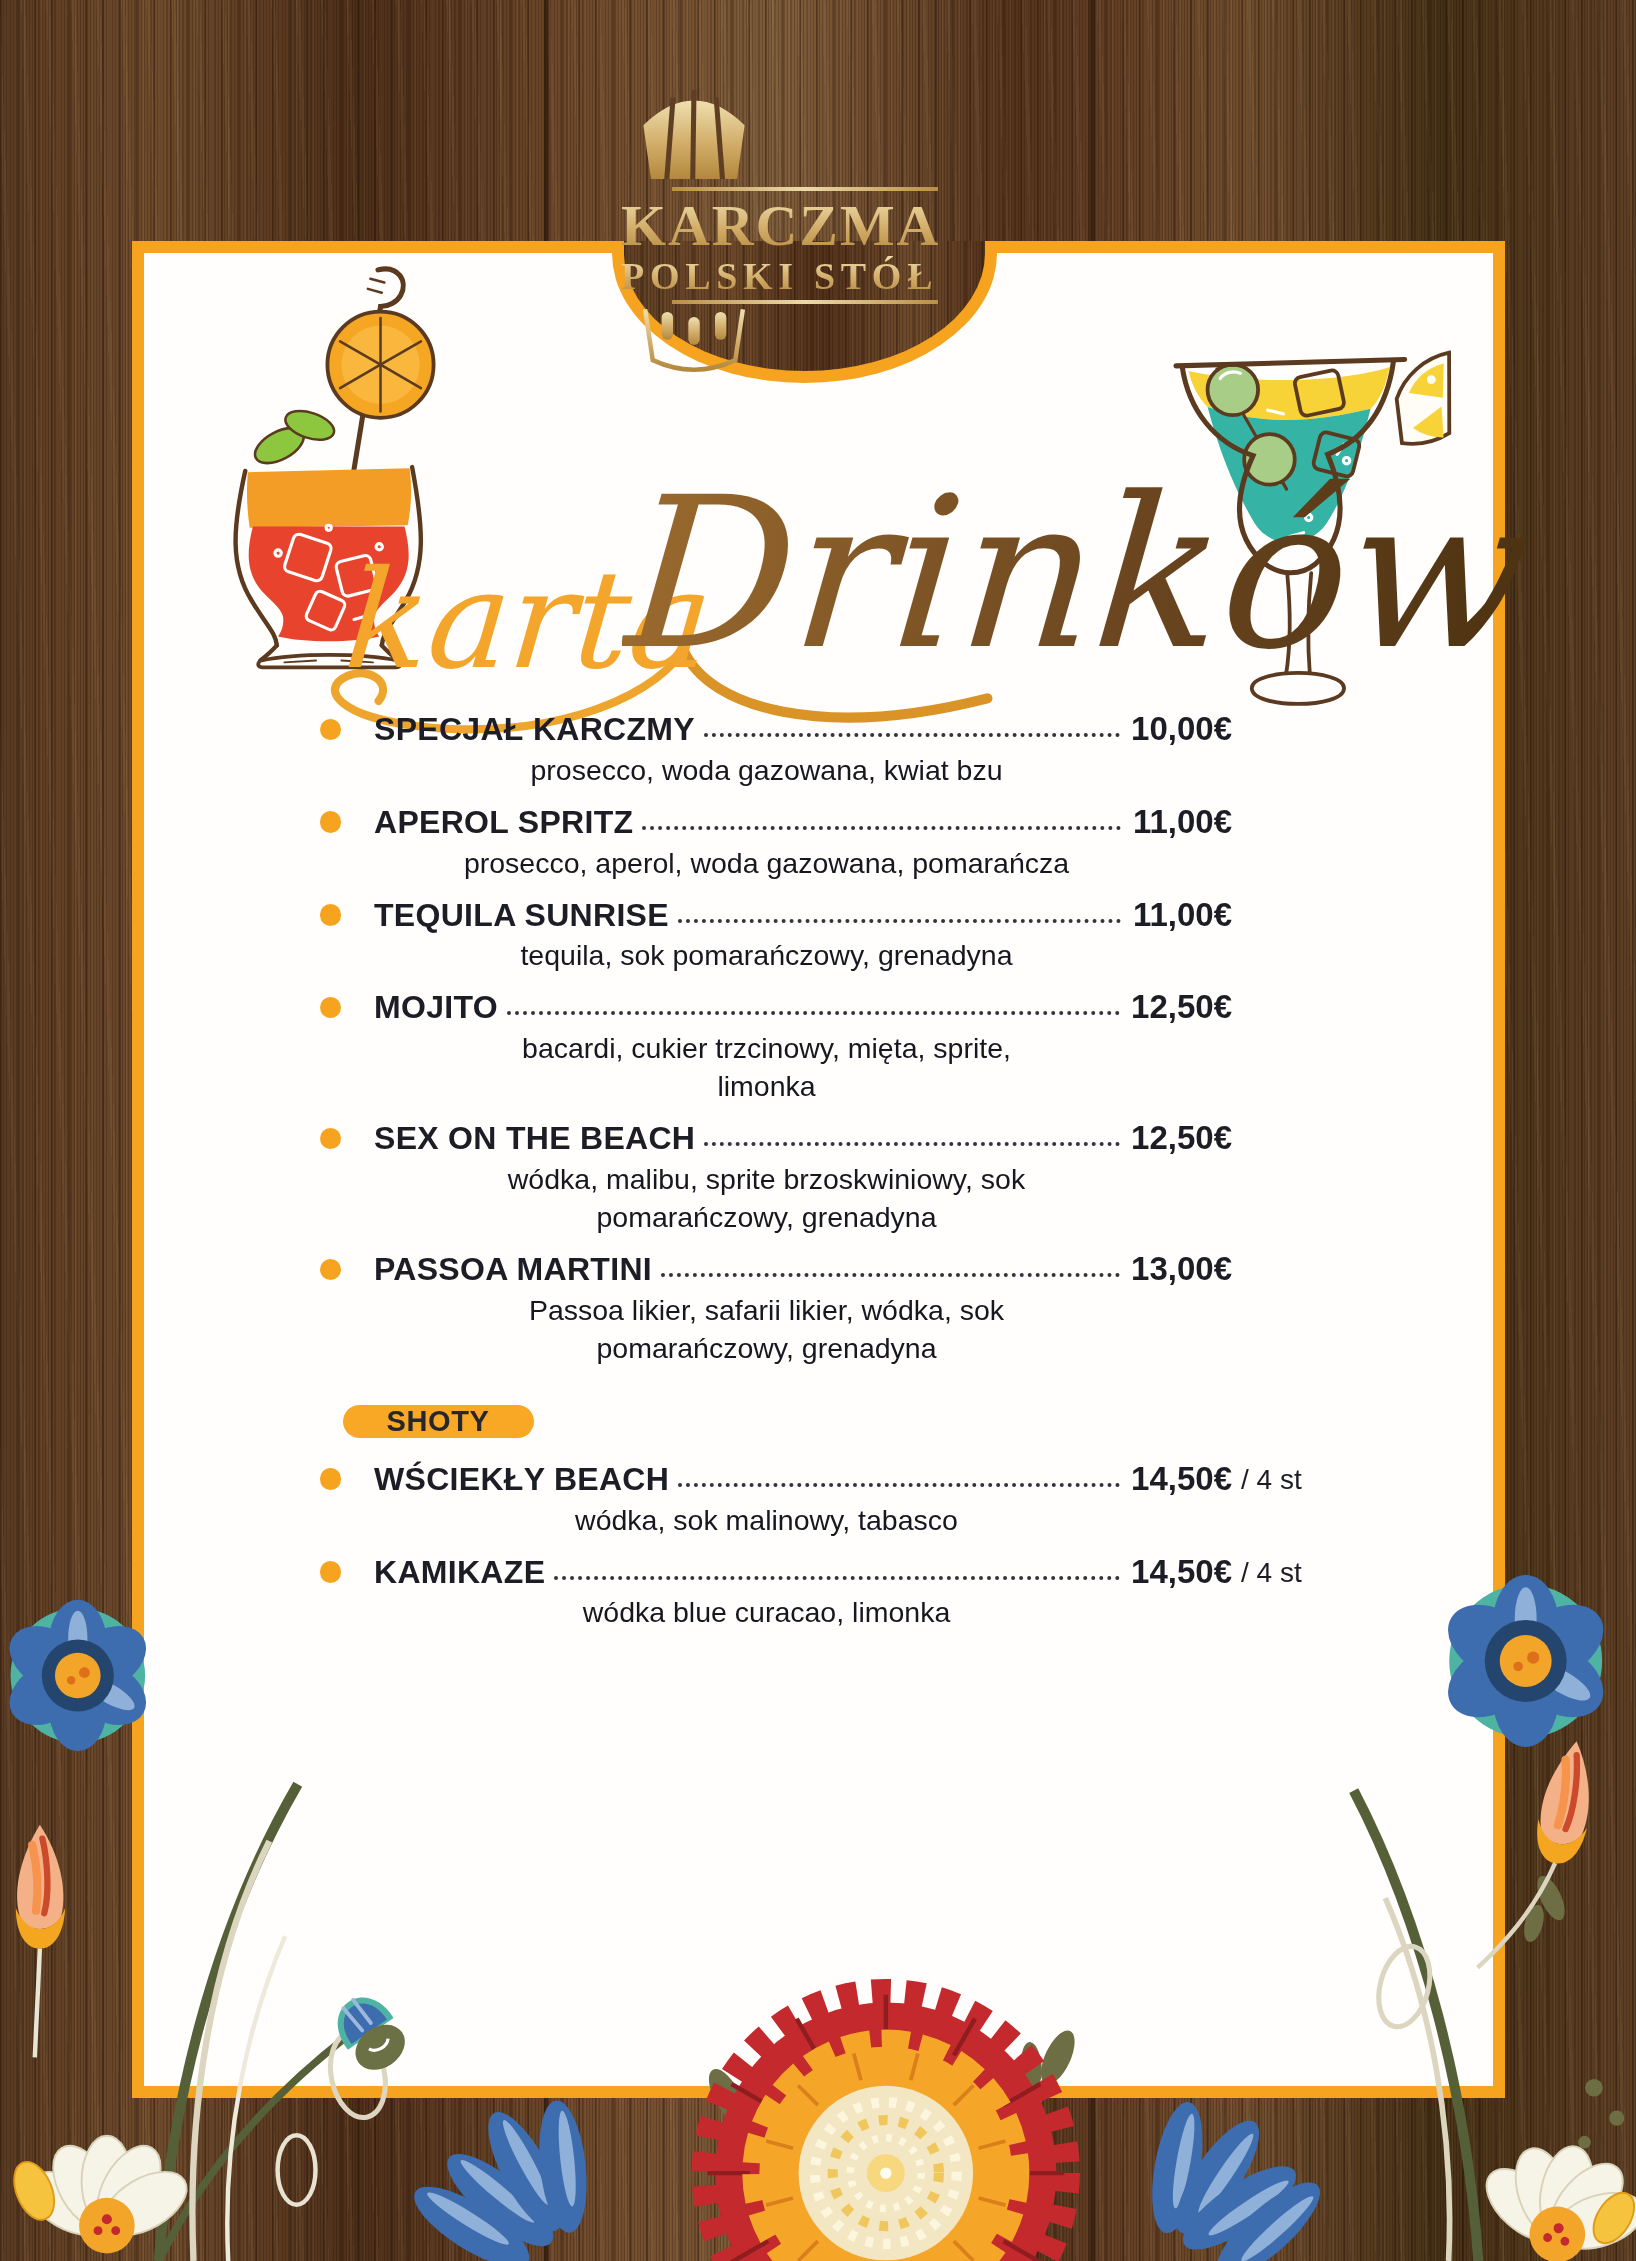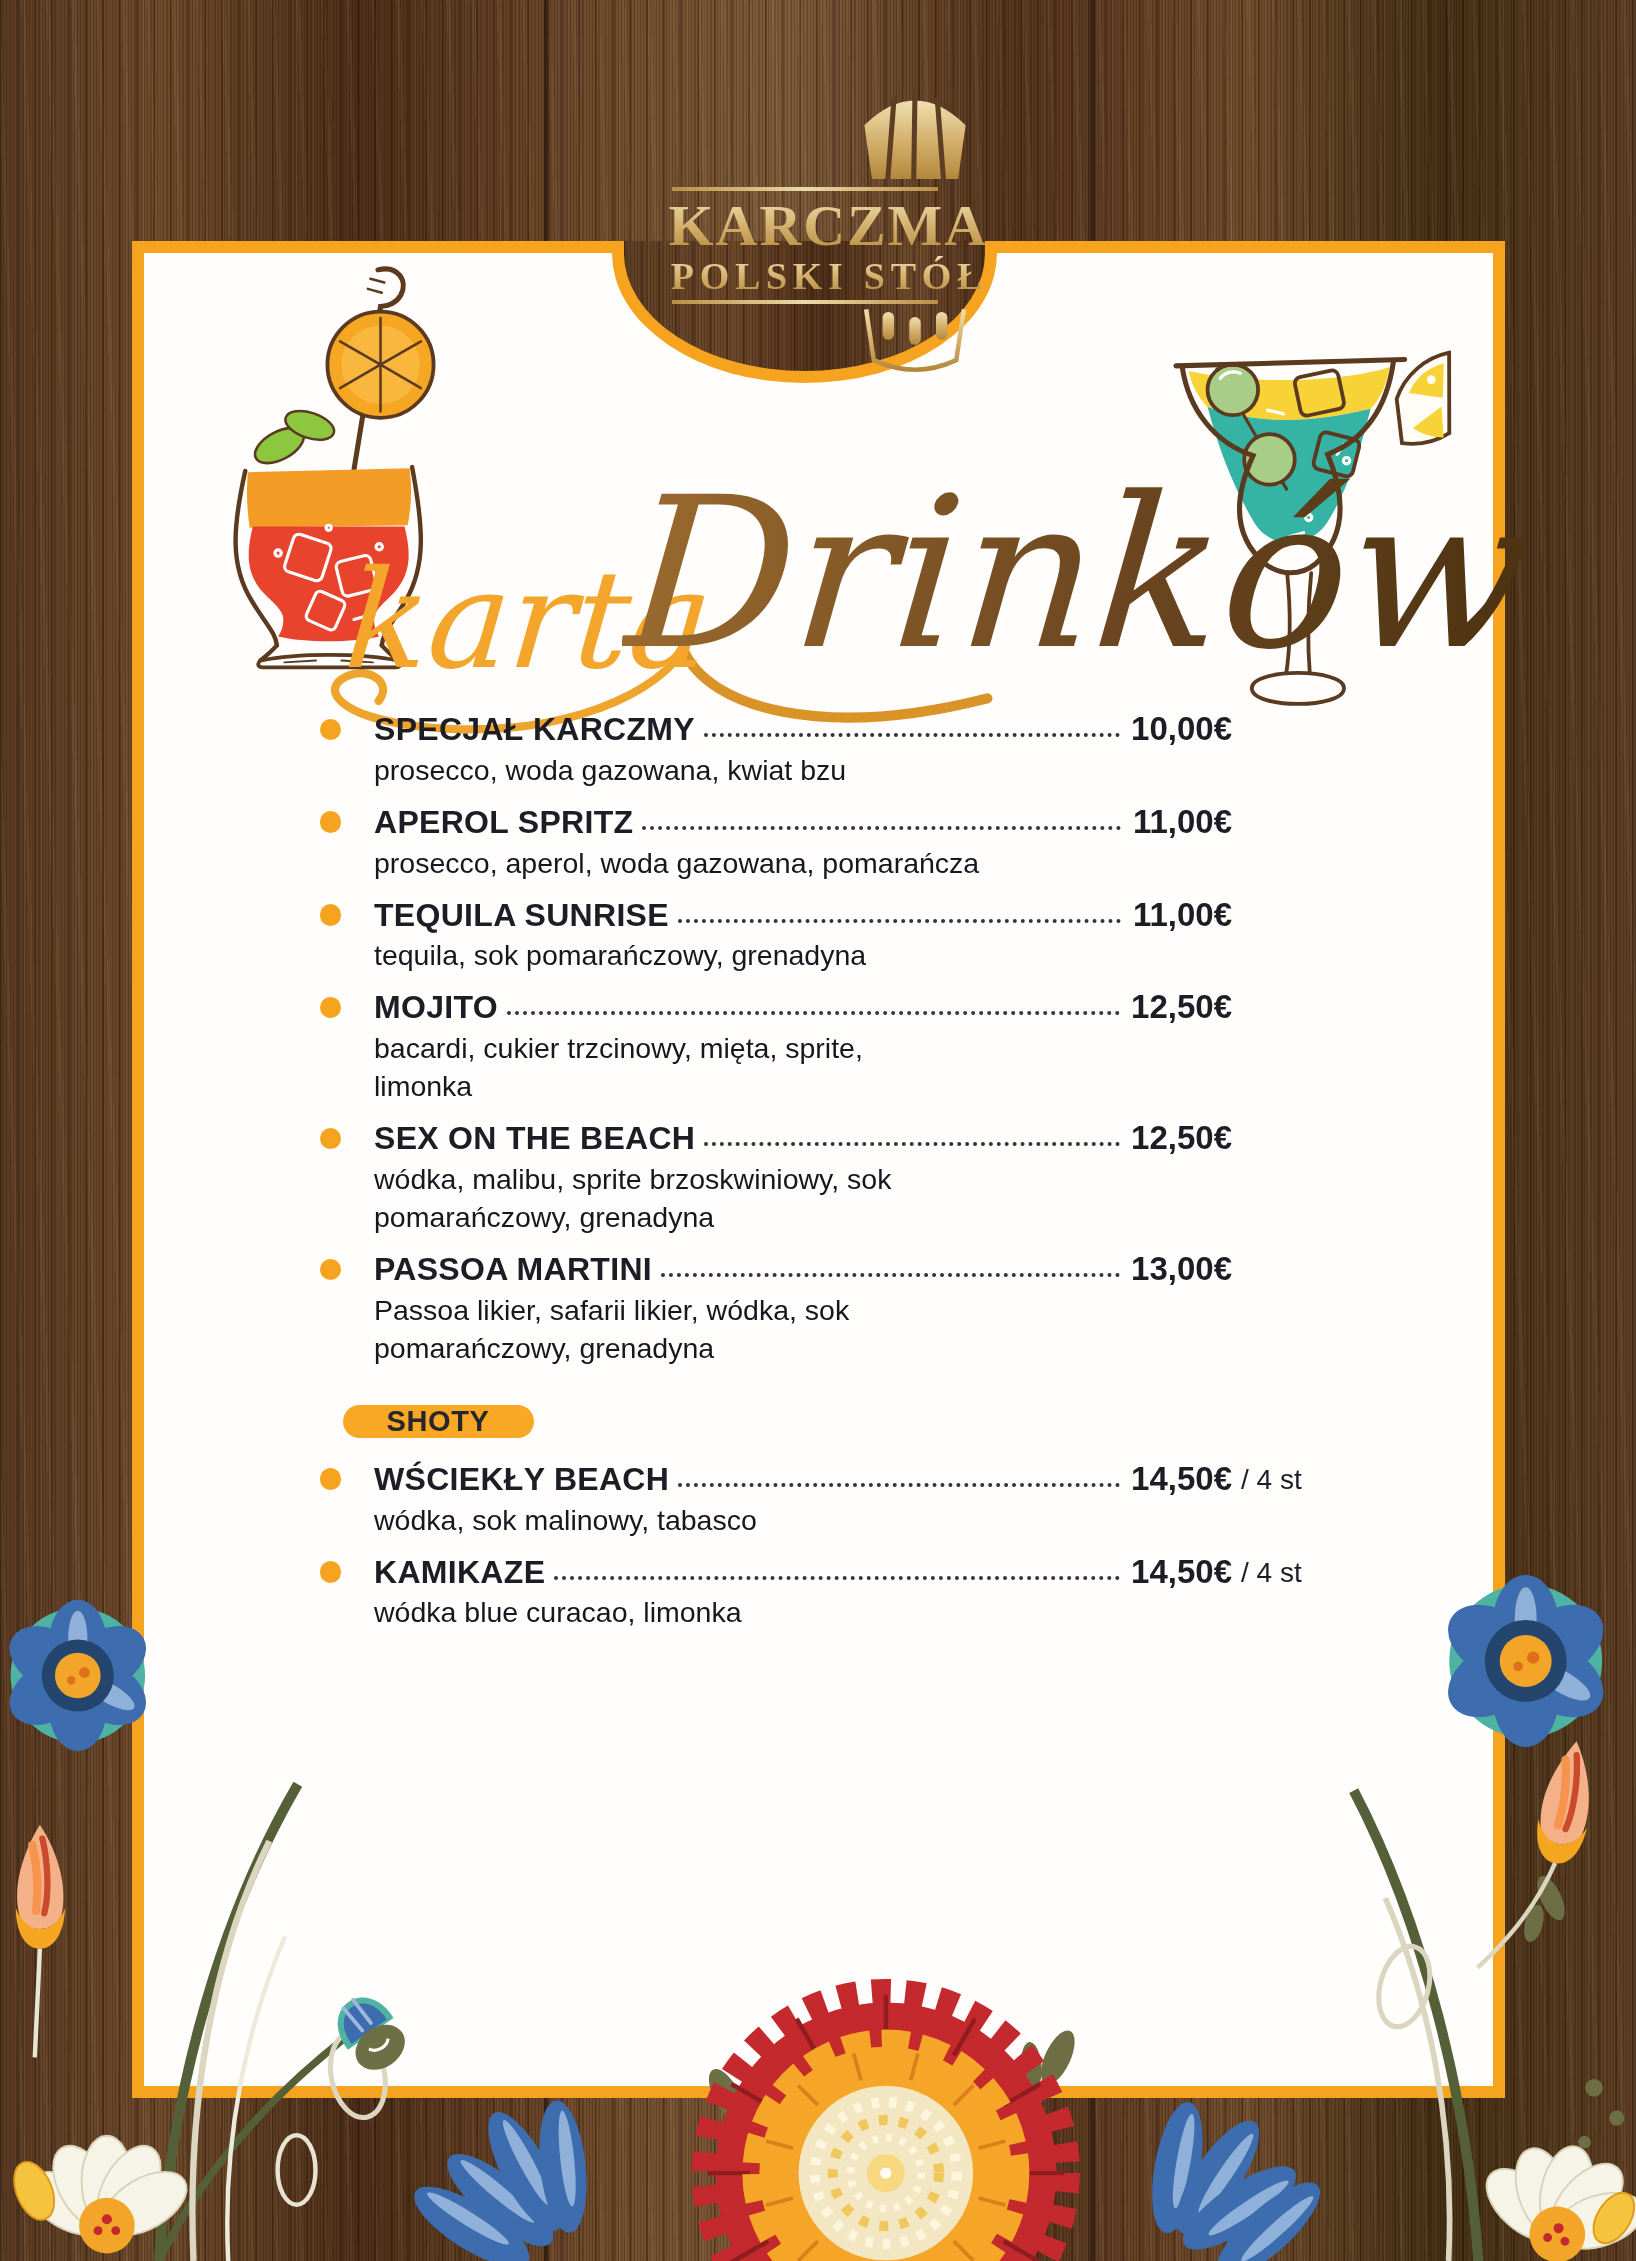--- a/index.html
+++ b/index.html
@@ -22,21 +22,21 @@
     background:#fffefc;border:12.7px solid #f6a41f;z-index:1;}
   .notch{position:absolute;left:612px;top:241px;width:361px;height:130px;z-index:2;
     border-left:12.7px solid #f6a41f;border-right:12.7px solid #f6a41f;border-bottom:12.7px solid #f6a41f;
     border-radius:0 0 193px 193px / 0 0 130px 130px;
     background-color:#63402a;
     background-image:
       repeating-linear-gradient(90deg, rgba(30,15,6,.30) 0 1.9px, rgba(0,0,0,0) 1.9px 7px, rgba(240,210,160,.07) 7px 8.2px, rgba(0,0,0,0) 8.2px 17px),
       repeating-linear-gradient(90deg, rgba(15,8,3,.20) 0 1.3px, rgba(0,0,0,0) 1.3px 3.2px),
       linear-gradient(90deg,#5f3f24 0%,#6c4729 30%,#52311a 55%,#6f4b2c 80%,#56341c 100%);}
   
-  .logo{position:absolute;left:621px;top:81px;width:367px;z-index:5;text-align:right;}
+  .logo{position:absolute;left:621px;top:81px;width:367px;z-index:5;text-align:left;}
   .gold-rule{height:4.4px;width:266px;margin:3.8px auto;
     background:linear-gradient(90deg,#b98f45,#ecd9a8 50%,#b98f45);}
   .brand1{font-family:"Liberation Serif",serif;font-weight:bold;font-size:58px;line-height:61px;
     letter-spacing:1.9px;background:linear-gradient(180deg,#efdfae,#d2ad69 55%,#b3883d);
     -webkit-background-clip:text;background-clip:text;color:transparent;}
   .brand2{font-family:"Liberation Serif",serif;font-weight:bold;font-size:38px;line-height:40px;
     letter-spacing:5.7px;background:linear-gradient(180deg,#efdfae,#d2ad69 55%,#b3883d);
     -webkit-background-clip:text;background-clip:text;color:transparent;}
   
   .karta{position:absolute;left:347px;top:552px;z-index:4;
@@ -51,21 +51,21 @@
   
   .menu{position:absolute;left:316px;top:711px;width:1038px;z-index:3;color:#1d1d26;}
   .item{margin-bottom:15px;}
   .row{position:relative;display:flex;align-items:baseline;width:916px;padding-left:58px;box-sizing:border-box;line-height:35px;justify-content:flex-end;}
   .bullet{position:absolute;left:3.8px;top:7.6px;width:21.5px;height:21.5px;border-radius:50%;background:#f6a41f;}
   .iname{font-size:32px;font-weight:bold;letter-spacing:0.3px;white-space:nowrap;}
   .dots{flex:1;align-self:flex-end;height:0;border-bottom:4.4px dotted #33333d;margin:0 11.4px 10px 8.9px;}
   .price{font-size:33px;font-weight:bold;white-space:nowrap;}
   .suffix{position:absolute;left:925px;top:1.3px;font-size:28px;font-weight:400;white-space:nowrap;}
   .desc{margin:3.8px 0 0 58px;font-size:28.5px;line-height:38px;font-weight:400;color:#17171f;
-    max-width:785px;white-space:pre-line;}
+    max-width:785px;white-space:pre-line;text-align:center;}
   .badge{display:inline-block;margin:23px 0 23px 26.6px;padding:0 44px;background:#f9a825;
     border-radius:24px;font-size:29px;font-weight:bold;letter-spacing:0.6px;color:#26262e;}
   
   .cock-left{position:absolute;left:221px;top:256px;z-index:4;}
   .cock-right{position:absolute;left:1157px;top:334px;z-index:4;}
   .florals{position:absolute;left:0;top:1544px;z-index:6;}
 </style>
 </head>
 <body>
 

